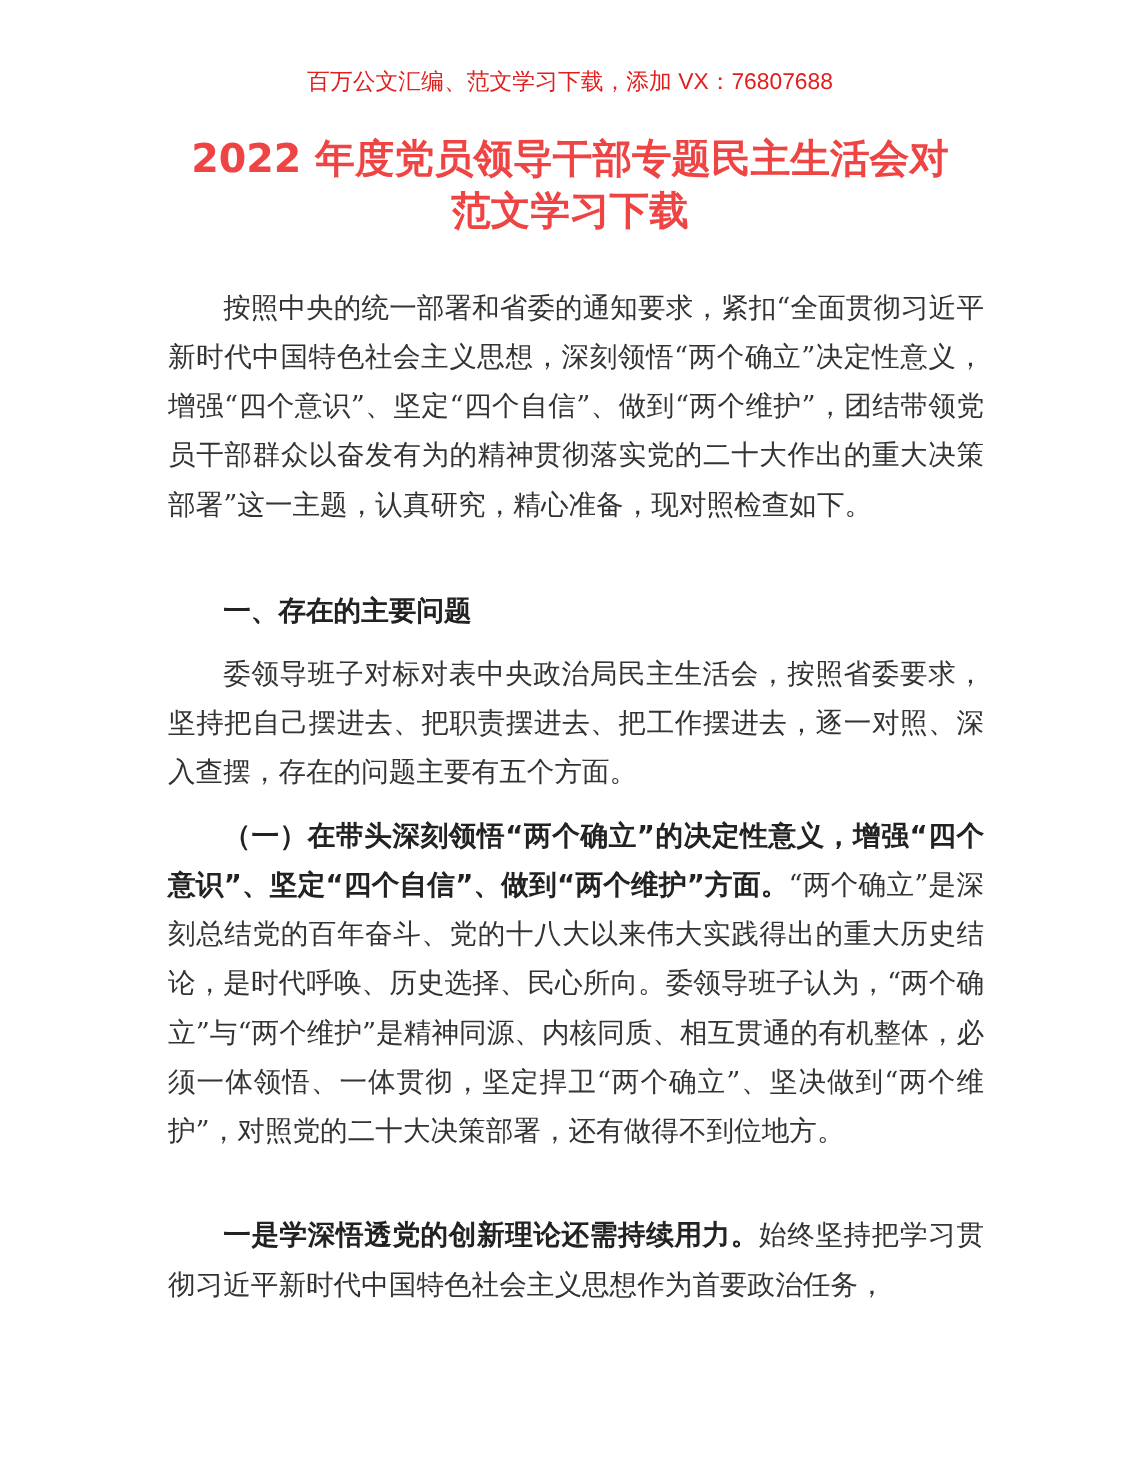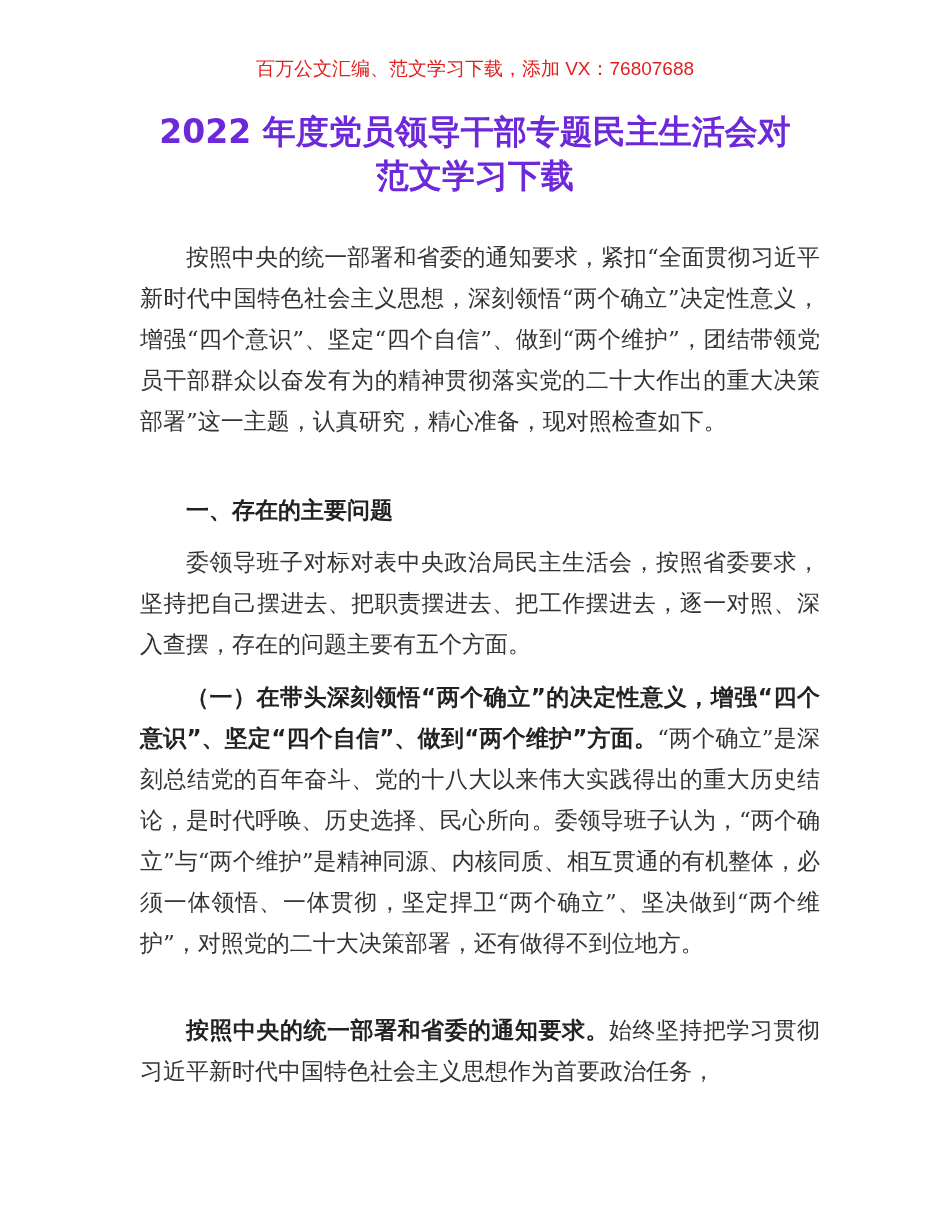--- a/index.html
+++ b/index.html
@@ -6,21 +6,21 @@
   body { width: 950px; height: 1230px; position: relative; overflow: hidden; }
   .page { position: absolute; left: 0; top: 0; width: 950px; height: 1230px; background: #ffffff; padding-left: 31px; }
   .watermark {
     position: absolute; left: 0; top: 57px; width: 950px; text-align: center;
     font-family: "Liberation Sans", "DejaVu Sans", sans-serif;
     font-size: 19px; color: #e0201f; line-height: 24px;
   }
   .title {
     position: absolute; left: 140px; top: 110px; width: 670px; text-align: center;
     font-family: "DejaVu Sans", "Liberation Sans", sans-serif;
-    font-weight: bold; font-size: 33px; line-height: 44px; color: #6d28d9;
+    font-weight: bold; font-size: 33px; line-height: 44px; color: #ef4444;
   }
   .body-text {
     position: absolute; left: 140px; width: 680px;
     font-family: "DejaVu Serif", "Liberation Serif", serif;
     font-size: 23px; color: #333333; line-height: 41px;
     text-align: justify;
   }
   .para { margin: 0; text-indent: 2em; }
   .bold { font-weight: bold; color: #222222; font-family: "DejaVu Sans", "Liberation Sans", sans-serif; }
   .heading { font-weight: bold; color: #222222; font-family: "DejaVu Sans", "Liberation Sans", sans-serif; }
@@ -46,15 +46,15 @@
 
   <div class="body-text" style="top:677px;">
     <p class="para" style="margin:0;"><span class="bold">（一）在带头深刻领悟“两个确立”的决定性意义，增强“四个意识”、坚定“四个自信”、做到“两个维护”方面。</span><span>“两个确立”是深刻总结党的百年奋斗、党的十八大以来伟大实践得出的重大历史结论，是时代呼唤、历史选择、民心所向。委领导班子认为，“两个确立”与“两个维护”是精神同源、内核同质、相互贯通的有机整体，必须一体领悟、一体贯彻，坚定捍卫“两个确立”、坚决做到“两个维护”，对照党的二十大决策部署，还有做得不到位地方。</span></p>
   </div>
 
   <div class="body-text" style="top:542px;">
     <p class="para">委领导班子对标对表中央政治局民主生活会，按照省委要求，坚持把自己摆进去、把职责摆进去、把工作摆进去，逐一对照、深入查摆，存在的问题主要有五个方面。</p>
   </div>
 
   <div class="body-text" style="top:1010px;">
-    <p class="para"><span class="bold">按照中央的统一部署和省委的通知要求。</span><span>始终坚持把学习贯彻习近平新时代中国特色社会主义思想作为首要政治任务，</span></p>
+    <p class="para"><span class="bold">一是学深悟透党的创新理论还需持续用力。</span><span>始终坚持把学习贯彻习近平新时代中国特色社会主义思想作为首要政治任务，</span></p>
   </div>
 </div>
 
 </body></html>

